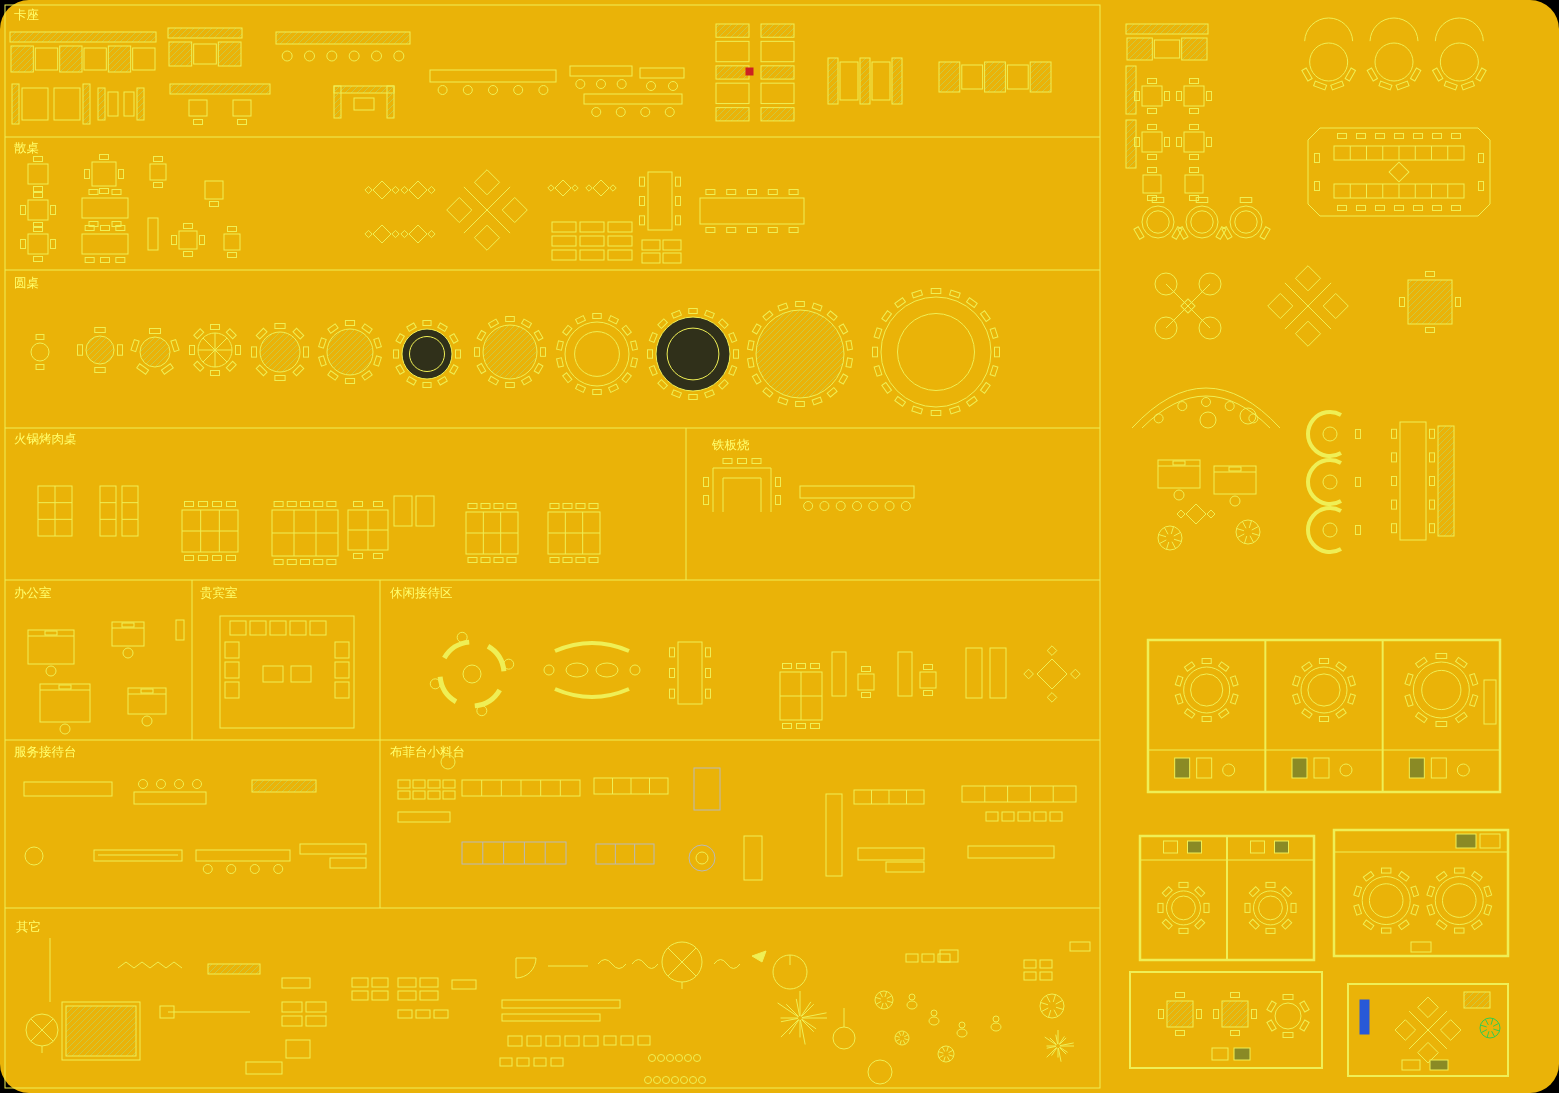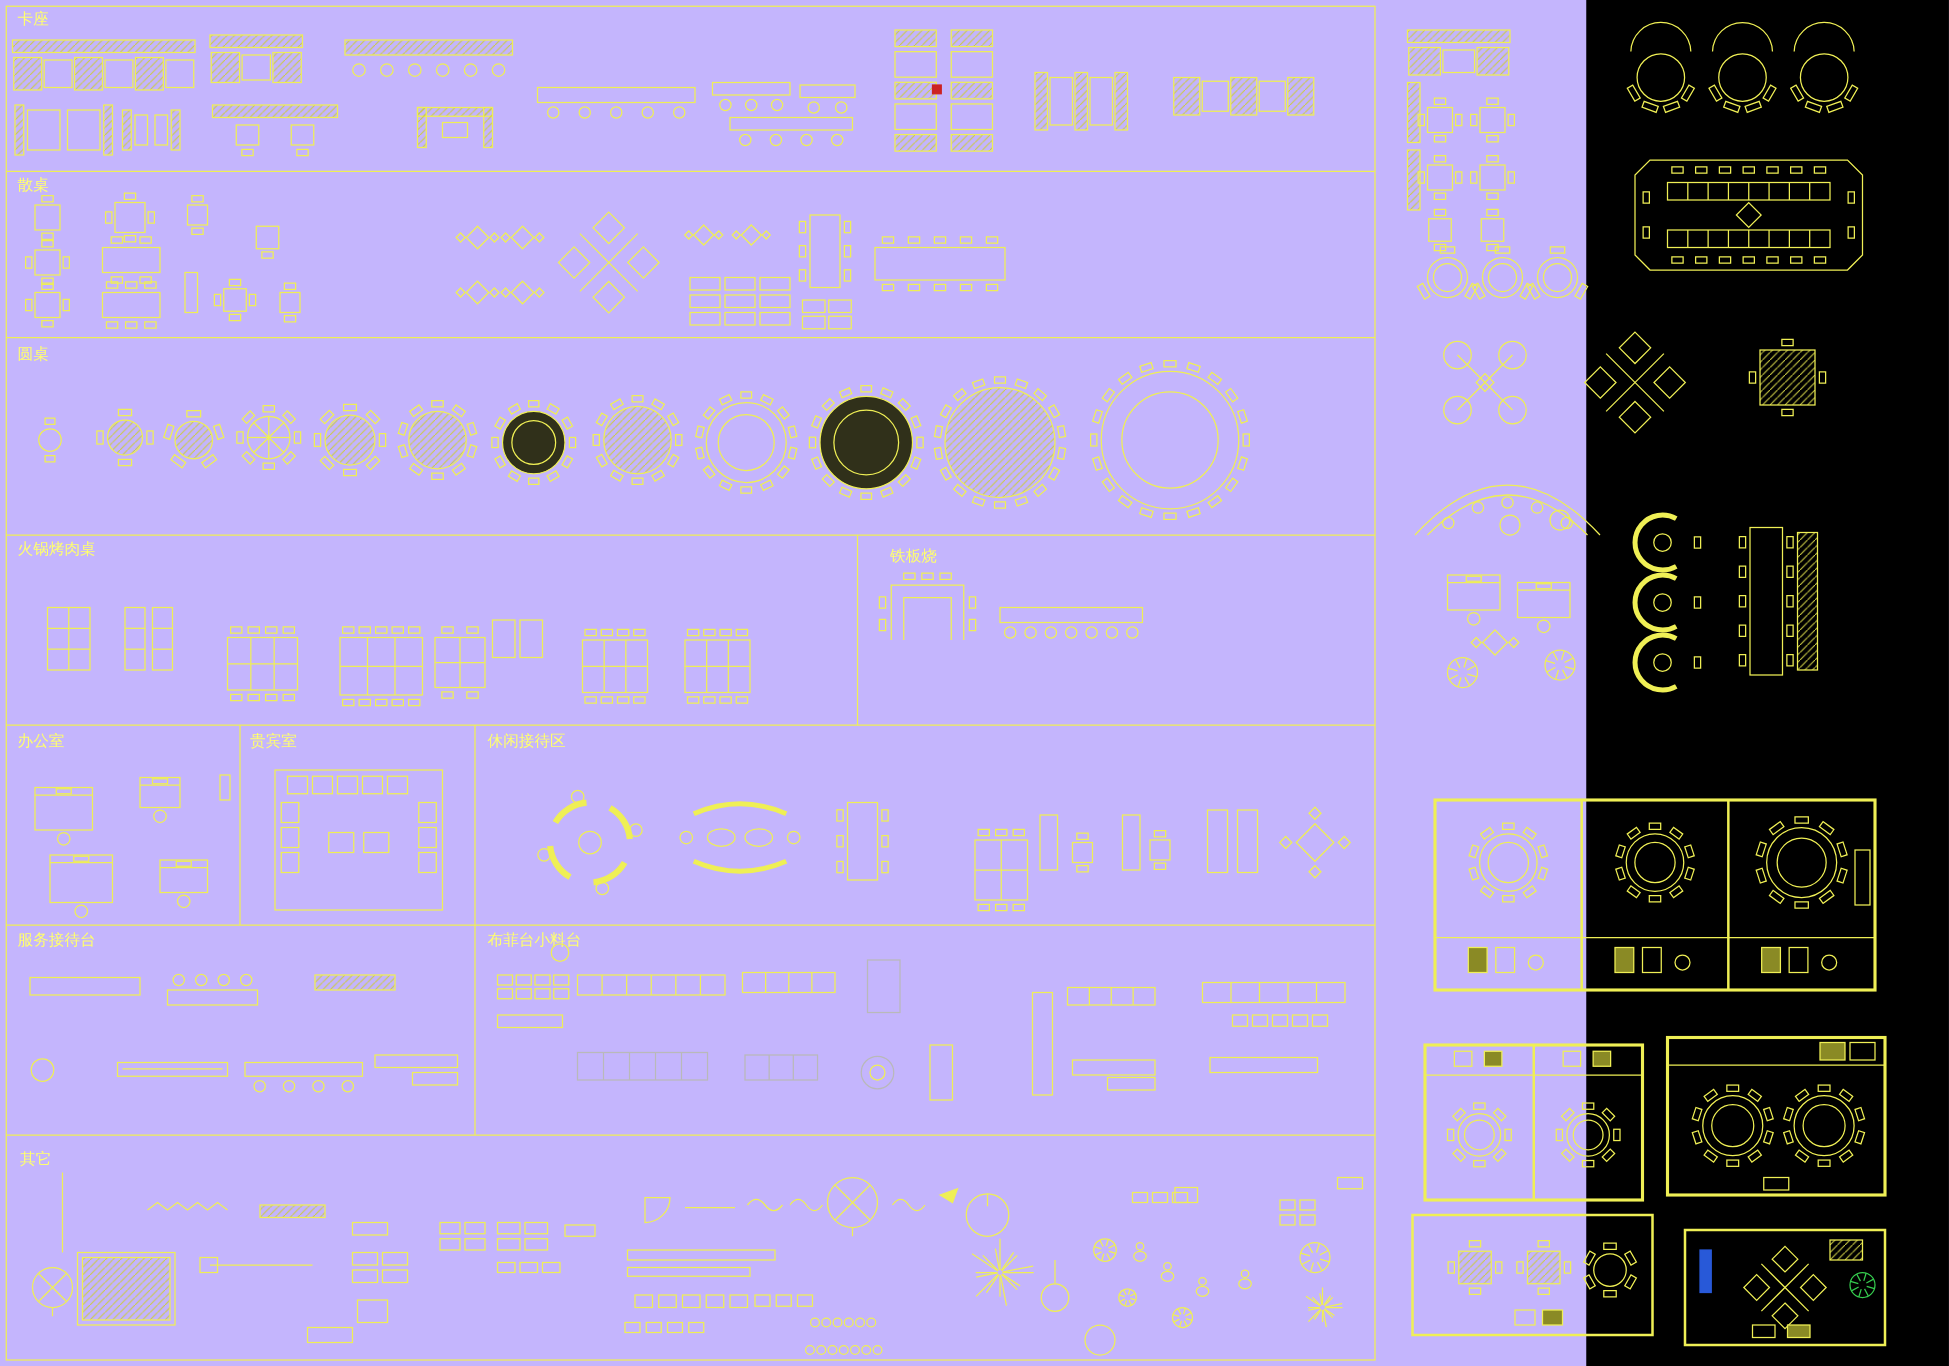--- a/index.html
+++ b/index.html
@@ -1,17 +1,17 @@
 <!DOCTYPE html>
 <html><head>
 <meta charset="utf-8">
 <style>
   html,body{margin:0;padding:0;background:#000;}
   body{width:1559px;height:1093px;overflow:hidden;font-family:"DejaVu Sans",sans-serif;}
-  #stage{position:relative;width:1269px;height:1093px;background:#c4b5fd;}
+  #stage{position:relative;width:1559px;height:1093px;background:#eab308;border-radius:29px;}
   svg text{font-family:"DejaVu Sans",sans-serif;}
 </style>
 </head>
 <body>
 
 <div id="stage">
   <svg id="cad" width="1559" height="1093" viewBox="0 0 1559 1093">
     <defs>
       <pattern id="hp" patternUnits="userSpaceOnUse" width="6" height="6">
         <path d="M0 6 L6 0" stroke="#caca45" stroke-width="0.9"></path>

